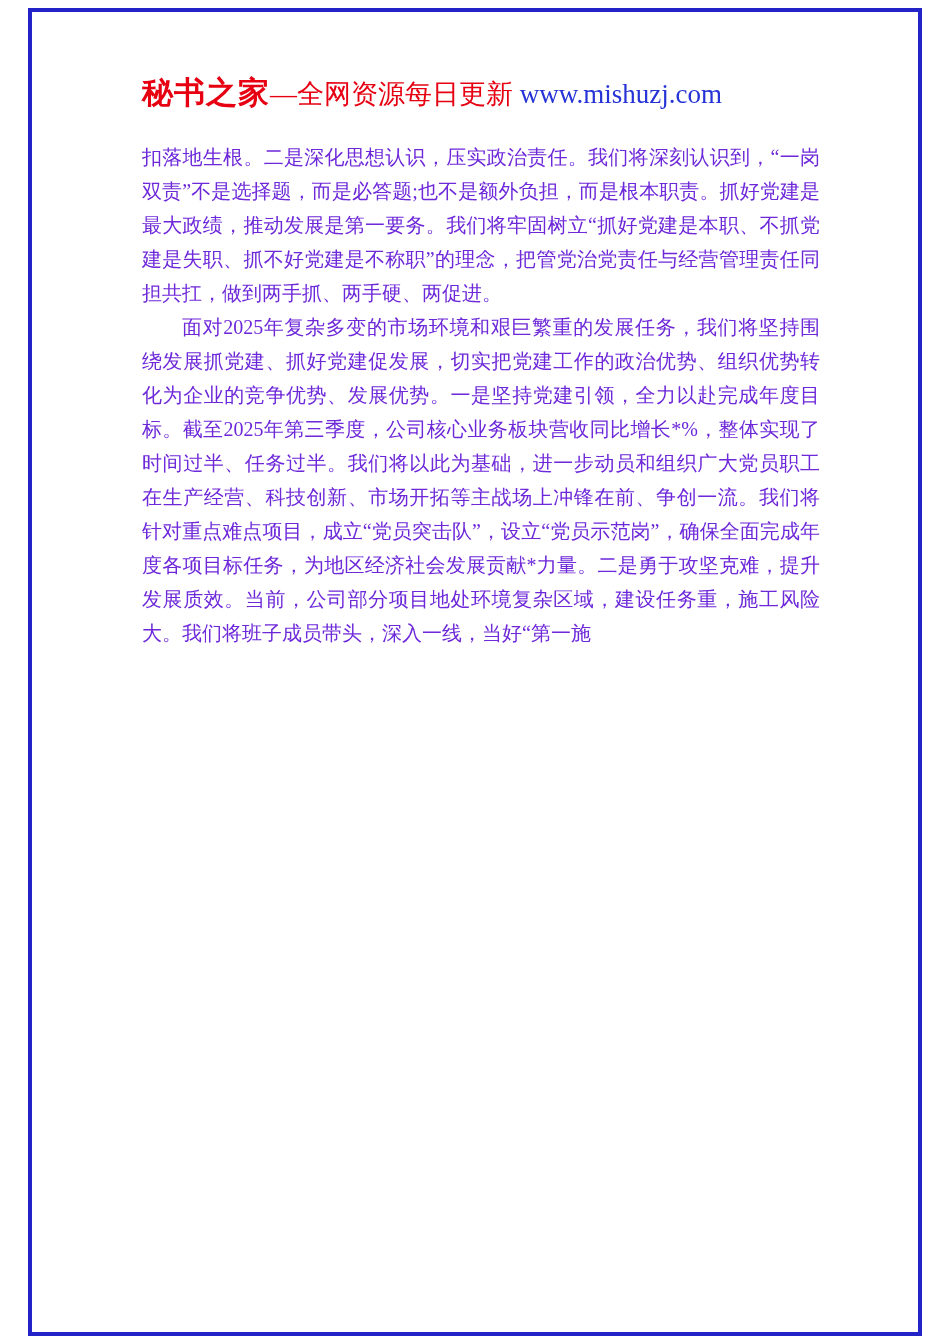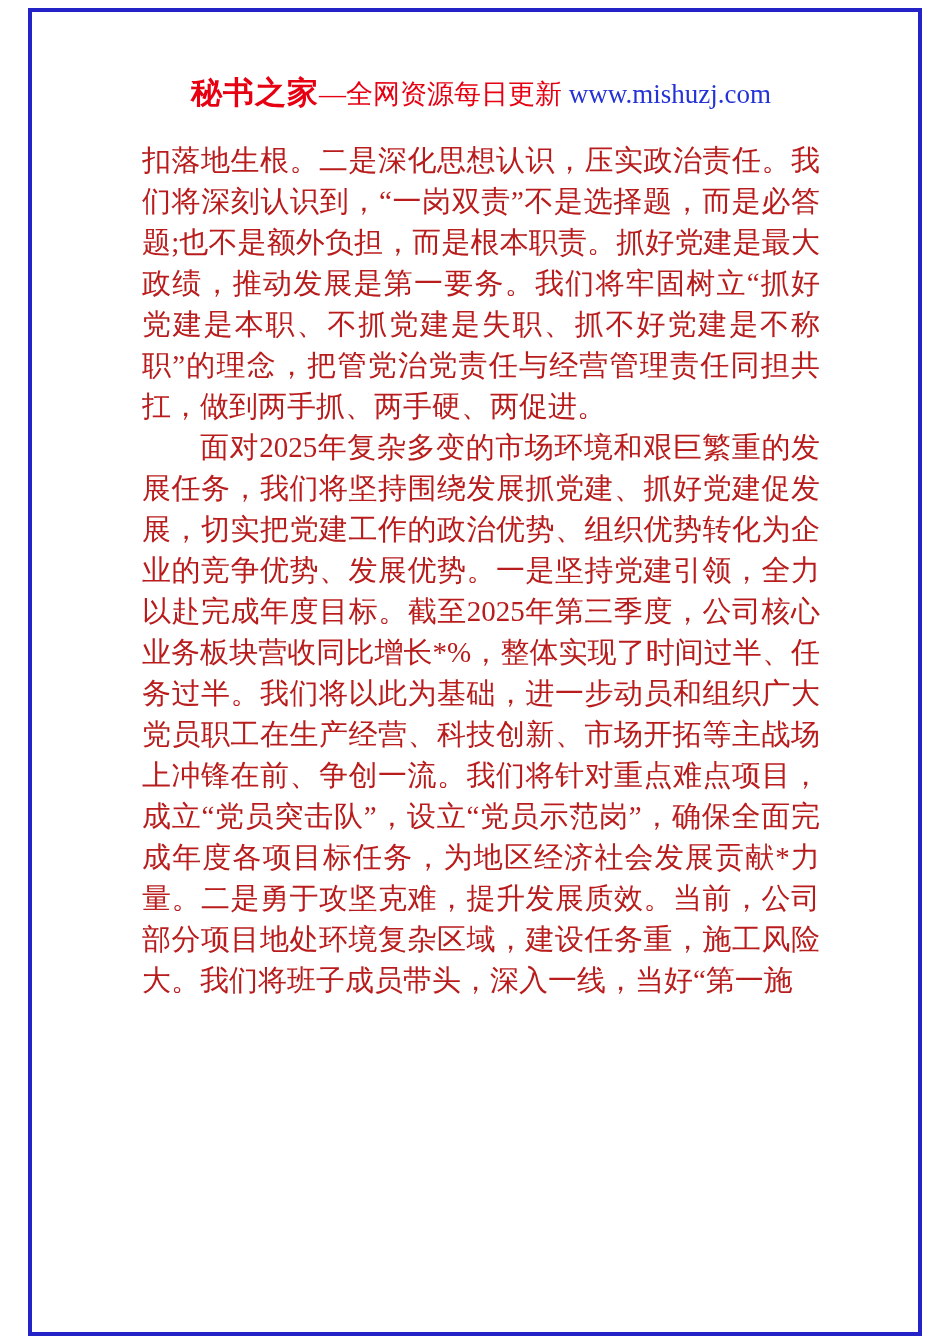--- a/index.html
+++ b/index.html
@@ -23,42 +23,42 @@
     bottom: 8px;
     border: 4px solid #2323c8;
     pointer-events: none;
   }
   .content {
     position: relative;
     padding: 72px 130px 0 142px;
     box-sizing: border-box;
   }
   .header {
-    text-align: center;
+    text-align: left;
     white-space: nowrap;
     margin-bottom: 26px;
   }
   .site-name {
     color: #e60012;
     font-weight: bold;
     font-size: 31px;
     letter-spacing: 1px;
   }
   .tagline {
     color: #e60012;
     font-size: 27px;
   }
   .site-url {
     color: #2533d6;
     font-size: 27px;
   }
   .doc-body {
-    color: #b91c1c;
-    font-size: 29px;
-    line-height: 41px;
+    color: #6d28d9;
+    font-size: 20px;
+    line-height: 34px;
     text-align: justify;
   }
   .para {
     margin: 0;
     word-break: break-all;
   }
   .para.indent {
     text-indent: 2em;
   }
   .para.heading {

